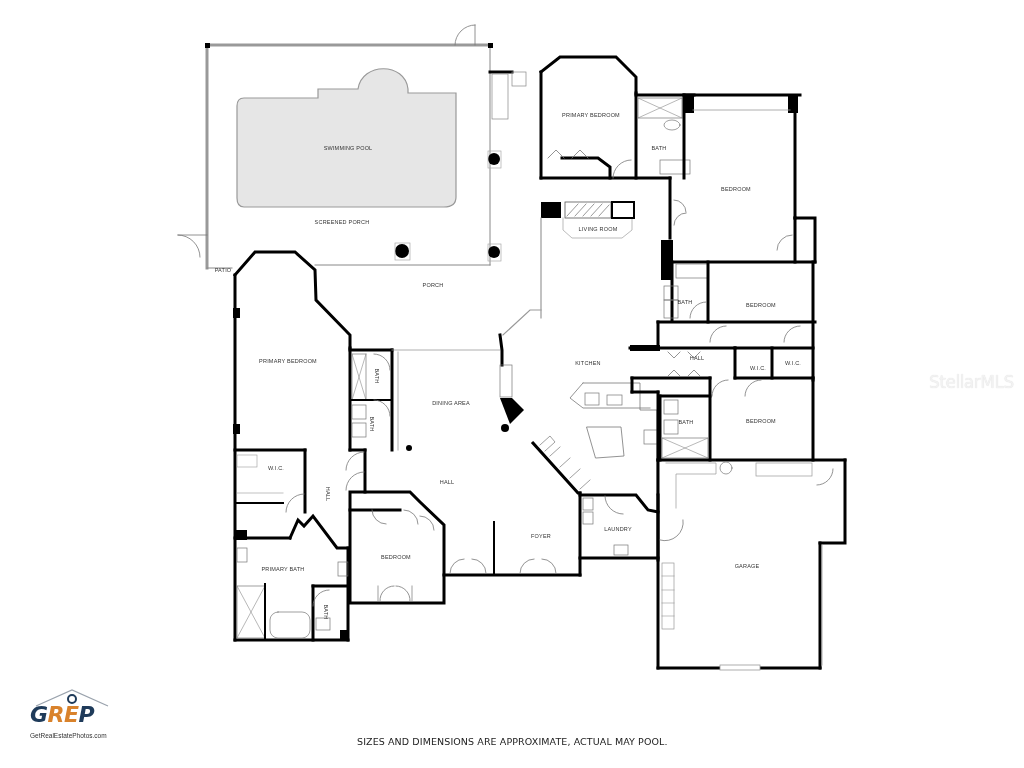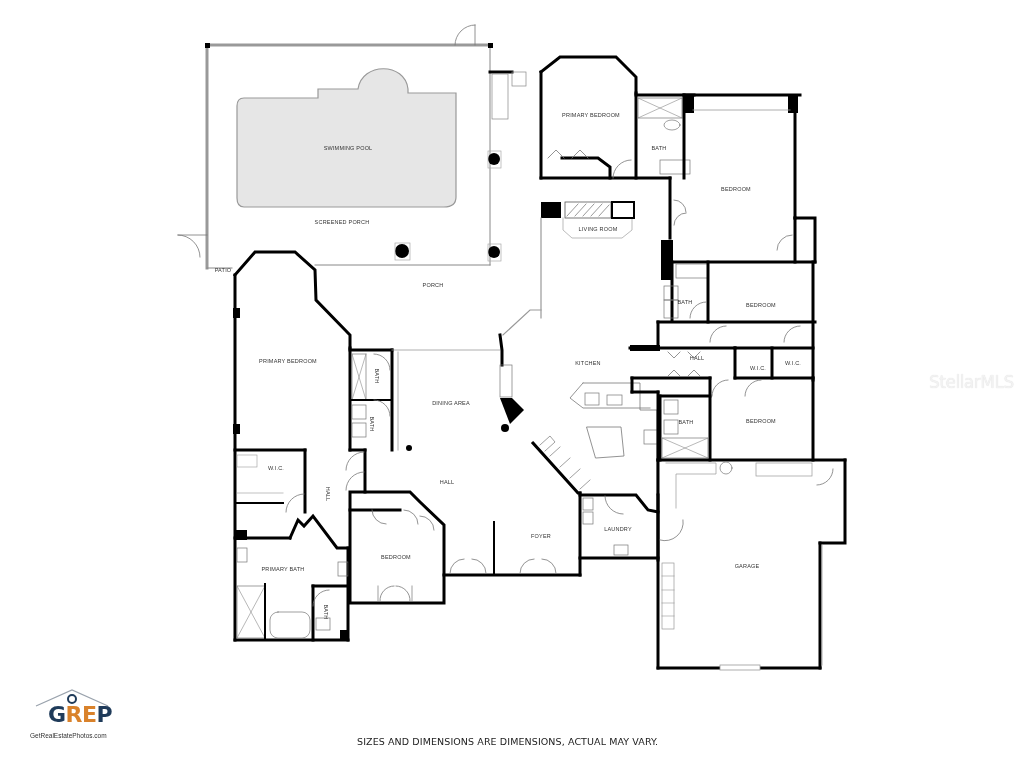--- a/index.html
+++ b/index.html
@@ -3,21 +3,21 @@
 <meta charset="utf-8">
 <style>
   html, body { margin:0; padding:0; background:#ffffff; }
   body { width:1024px; height:768px; position:relative; overflow:hidden; font-family:"Liberation Sans", sans-serif; }
   #plan { position:absolute; left:0; top:0; width:1024px; height:768px; }
   .room-label { position:absolute; font-family:"Liberation Sans", sans-serif; font-size:5.5px; letter-spacing:0.2px; color:#333; white-space:nowrap; transform:translate(-50%,-50%); }
   .room-label.vert { transform:translate(-50%,-50%) rotate(90deg); }
   .disclaimer { position:absolute; left:357px; top:736px; font-family:"DejaVu Sans", sans-serif; font-size:9.5px; color:#222; letter-spacing:0.1px; }
   .watermark { position:absolute; left:929px; top:372px; font-family:"DejaVu Sans", sans-serif; font-size:17px; color:#f2f2f2; text-shadow:0 0 1px #d8d8d8; letter-spacing:-0.5px; }
   .logo { position:absolute; left:30px; top:688px; width:82px; height:58px; }
-  .logo-word { position:absolute; left:18px; top:14px; font-family:"DejaVu Sans", sans-serif; font-weight:bold; font-size:22px; letter-spacing:-0.5px; }
+  .logo-word { position:absolute; left:0; top:14px; font-family:"DejaVu Sans", sans-serif; font-weight:bold; font-size:22px; letter-spacing:-0.5px;font-style:italic; }
   .logo-word .g, .logo-word .p { color:#1f3b5a; }
   .logo-word .r, .logo-word .e { color:#d9822b; }
   .logo-url { position:absolute; left:0; top:44px; font-size:6.5px; color:#333; font-family:"Liberation Sans", sans-serif; white-space:nowrap; }
   .logo-roof { position:absolute; left:0; top:0; }
 </style>
 </head>
 <body>
 
 <svg id="plan" viewBox="0 0 1024 768" xmlns="http://www.w3.org/2000/svg">
   <g fill="none" stroke="#000" stroke-linejoin="miter" stroke-linecap="square">
@@ -278,21 +278,21 @@
     <div class="room-label" style="left: 618px; top: 529px;">LAUNDRY</div>
     <div class="room-label" style="left: 541px; top: 536px;">FOYER</div>
     <div class="room-label" style="left: 396px; top: 557px;">BEDROOM</div>
     <div class="room-label" style="left: 283px; top: 569px;">PRIMARY BATH</div>
     <div class="room-label vert" style="left: 326px; top: 612px;">BATH</div>
     <div class="room-label" style="left: 747px; top: 566px;">GARAGE</div>
   </div>
 
 <div class="watermark">StellarMLS</div>
 
-<div class="disclaimer">SIZES AND DIMENSIONS ARE DIMENSIONS, ACTUAL MAY VARY.</div>
+<div class="disclaimer">SIZES AND DIMENSIONS ARE APPROXIMATE, ACTUAL MAY POOL.</div>
 
 <div class="logo">
   <svg class="logo-roof" width="82" height="20" viewBox="0 0 82 20">
     <polyline points="6,18 42,2 78,18" fill="none" stroke="#9aa3ad" stroke-width="1.2"></polyline>
     <circle cx="42" cy="11" r="4" fill="none" stroke="#1f3b5a" stroke-width="2"></circle>
   </svg>
   <div class="logo-word">
     <span class="g">G</span><span class="r">R</span><span class="e">E</span><span class="p">P</span>
   </div>
   <div class="logo-url">GetRealEstatePhotos.com</div>

